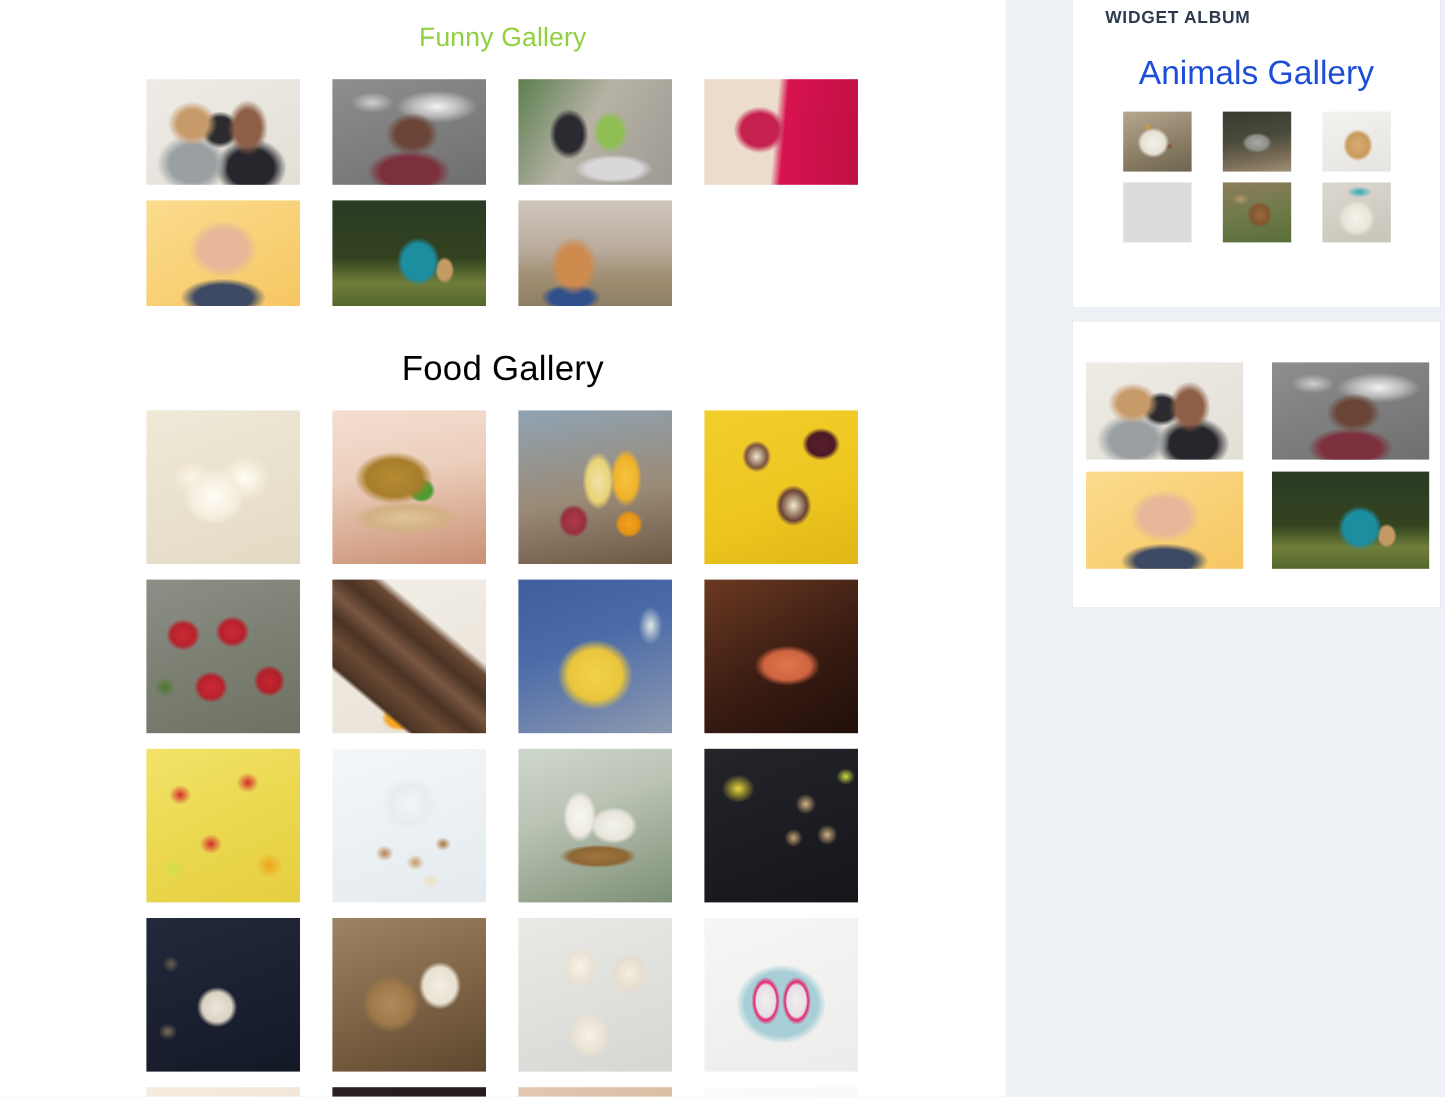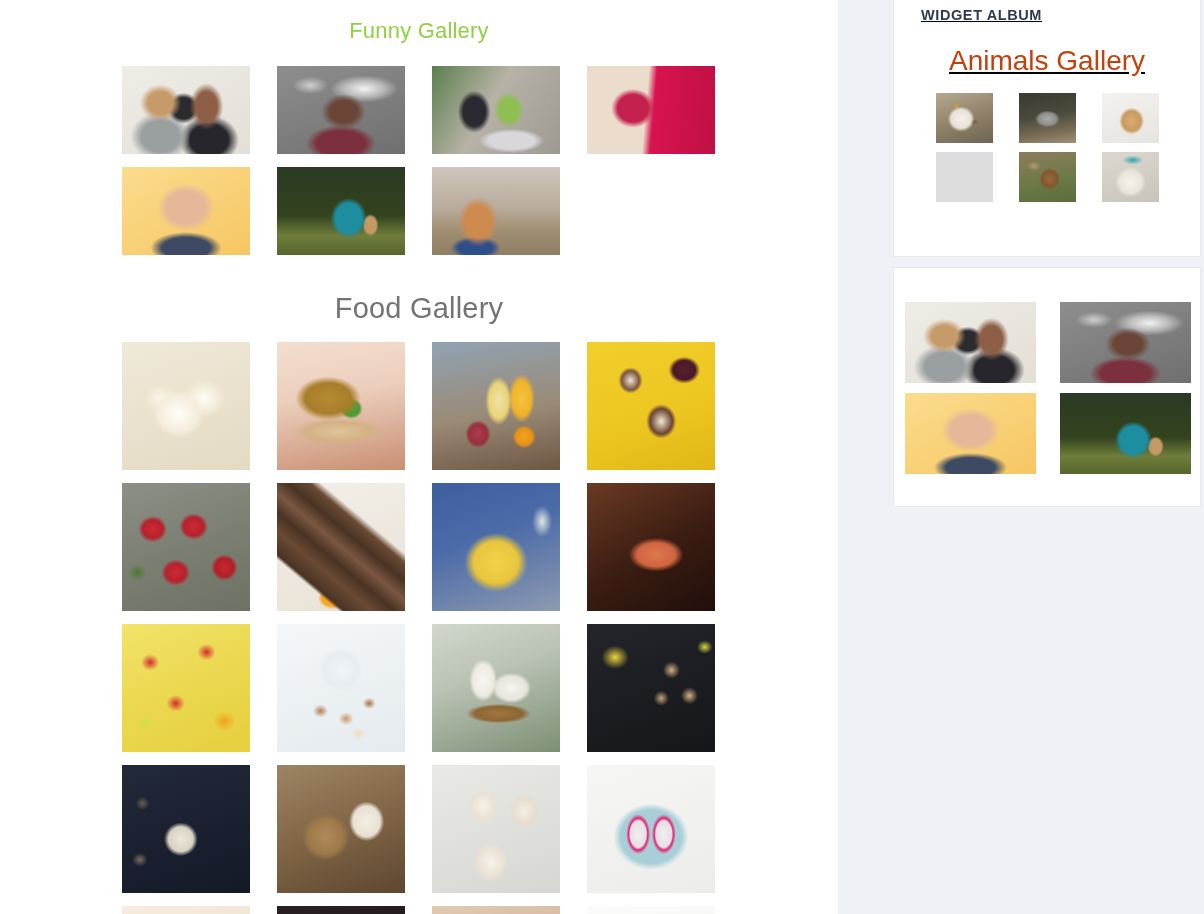--- a/index.html
+++ b/index.html
@@ -28,21 +28,21 @@
     letter-spacing: 0.2px;
   }
   .gallery-title.funny {
     font-size: 22px;
     color: #8fd03f;
     margin: 14px 0 0 0;
     line-height: 34px;
   }
   .gallery-title.food {
     font-size: 29px;
-    color: #737373;
+    color: #000000;
     margin: 0;
     line-height: 34px;
   }
 
   .grid {
     display: grid;
     grid-template-columns: repeat(4, 128px);
     column-gap: 27px;
     row-gap: 13px;
     margin-left: 122px;
@@ -70,37 +70,36 @@
     width: 308px;
     height: 914px;
   }
   .side-card {
     background: #ffffff;
     border: 1px solid #e7ebf0;
     border-top: none;
     width: 308px;
     position: absolute;
     left: 0;
-    text-decoration: underline;
   }
   .side-card.card-1 { top: -1px; height: 258px; }
   .side-card.card-2 { top: 267px; height: 240px; border-top: 1px solid #e7ebf0; }
 
   .widget-label {
     font-size: 14.5px;
     font-weight: bold;
     letter-spacing: 0.6px;
     color: #2e3b4e;
     margin: 8px 0 0 27px;
   }
   .animals-title {
     text-align: center;
     font-size: 28px;
     font-weight: 400;
-    color: #c2410c;
+    color: #1d4ed8;
     margin: 22px 0 0 0;
     line-height: 32px;
   }
   .animal-grid {
     display: grid;
     grid-template-columns: repeat(3, 57px);
     column-gap: 26px;
     row-gap: 9px;
     margin: 16px 0 0 42px;
   }

